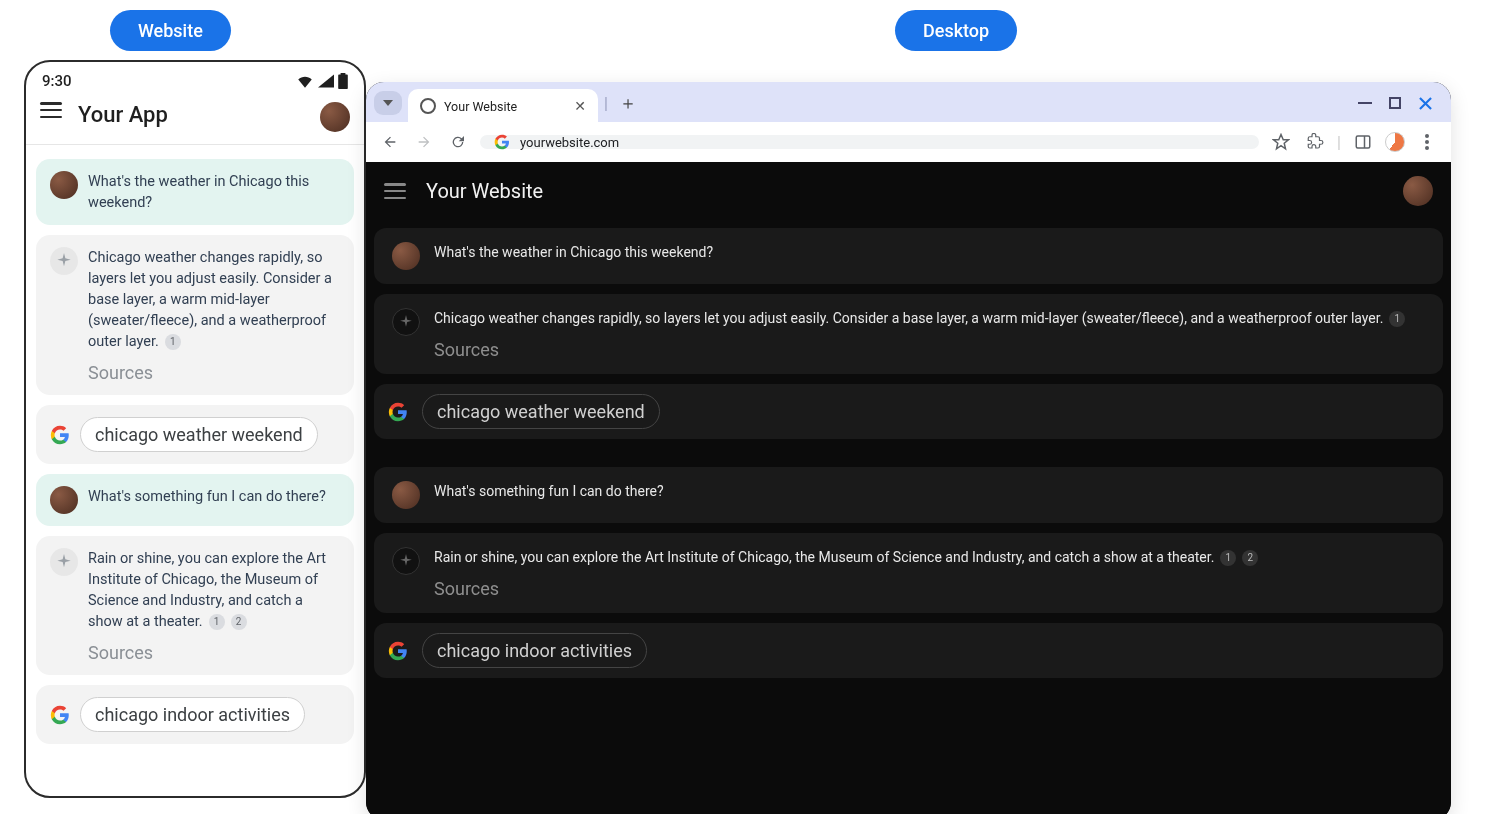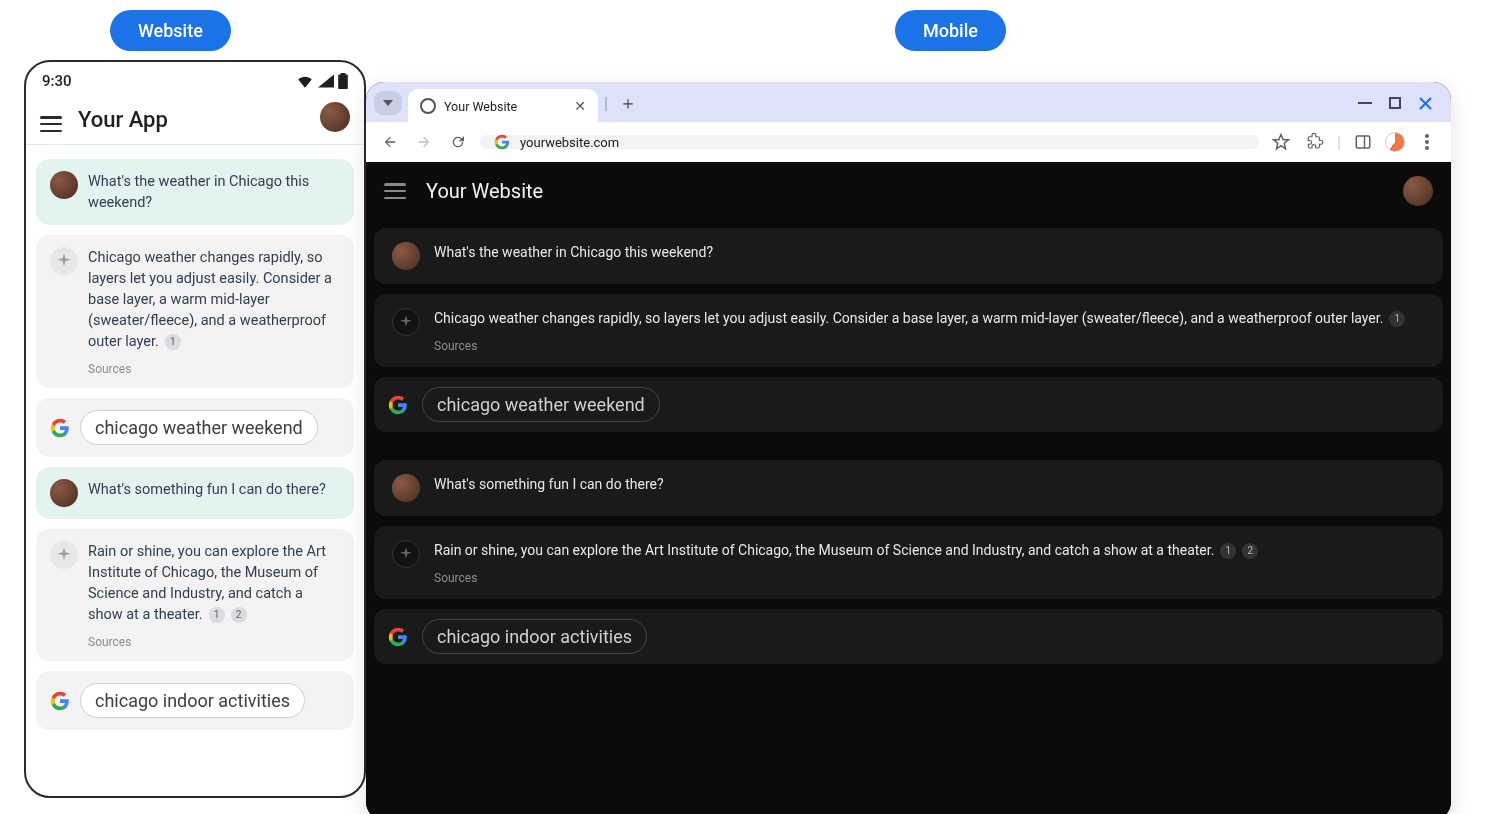--- a/index.html
+++ b/index.html
@@ -10,36 +10,36 @@
 .pill{background:#1a73e8;color:#fff;border-radius:24px;padding:10px 28px;font-size:18px;font-weight:500;position:absolute;display:flex;align-items:center;justify-content:center}
 .pill.mobile{left:110px;top:10px}
 .pill.desktop{left:895px;top:10px}
 
 
 .mobile-col{width:342px;margin-left:0}
 .device{width:342px;height:738px;border:2px solid #2b2b2b;border-radius:26px;padding:0;background:#fff;margin-top:50px;overflow:hidden;display:flex;flex-direction:column}
 .statusbar{display:flex;justify-content:space-between;align-items:center;padding:10px 16px 4px;font-size:15px;font-weight:500;color:#1f1f1f}
 .status-right{display:flex;gap:4px;align-items:center}
 .status-right svg{display:block}
-.appbar{display:flex;align-items:flex-end;gap:16px;padding:8px 14px 12px;border-bottom:1px solid #e6e6e6}
+.appbar{display:flex;align-items:flex-start;gap:16px;padding:8px 14px 12px;border-bottom:1px solid #e6e6e6}
 .burger{width:22px;height:16px;display:flex;flex-direction:column;justify-content:space-between;cursor:pointer}
 .burger span{display:block;height:2.5px;background:#2b2b2b;border-radius:2px}
 .app-title{font-size:22px;font-weight:500;color:#1f1f1f;flex:1}
 .avatar-sm{width:30px;height:30px;border-radius:50%;background:radial-gradient(circle at 30% 30%,#8a5a44,#4a2c20);cursor:pointer}
 
 .m-body{flex:1;overflow:auto;padding:14px 10px;display:flex;flex-direction:column;gap:10px}
 .card{border-radius:14px;padding:12px 14px;display:flex;gap:10px;align-items:flex-start}
 .card.user{background:#e3f4f0}
 .card.ai{background:#f3f3f3}
 .card.search{background:#f3f3f3;align-items:center}
 .av-sm{width:28px;height:28px;border-radius:50%;flex:0 0 28px;background:radial-gradient(circle at 30% 30%,#8a5a44,#4a2c20)}
 .spark-sm{width:28px;height:28px;border-radius:50%;flex:0 0 28px;background:#e7e7e7;display:flex;align-items:center;justify-content:center}
 .spark-sm svg{width:16px;height:16px}
 .card .txt{font-size:14.5px;line-height:1.45;color:#324053}
-.sources-lbl{font-size:12px;color:#8a8f95;margin-top:10px}
+.sources-lbl{font-size:18px;color:#8a8f95;margin-top:10px}
 .badge{display:inline-flex;align-items:center;justify-content:center;min-width:16px;height:16px;background:#dadce0;border-radius:8px;font-size:10px;color:#5f6368;padding:0 4px;margin-left:2px;vertical-align:1px}
 
 .g-icon{width:20px;height:20px;flex:0 0 20px}
 .chip{border:1px solid #d0d0d0;border-radius:18px;padding:6px 14px;font-size:18px;color:#3c4043;background:#fff;cursor:pointer}
 
 
 .desktop-col{flex:1;margin-top:72px}
 .browser{width:1085px;height:738px;border-radius:18px;overflow:hidden;background:#000;display:flex;flex-direction:column;box-shadow:0 6px 20px rgba(0,0,0,.12)}
 
 .tabstrip{background:#dee2f9;height:40px;display:flex;align-items:center;padding:2px 8px 0;gap:6px}
@@ -74,21 +74,21 @@
 .d-card .txt{font-size:14px;color:#e8e8e8;line-height:1.5}
 .d-card .sources-lbl{color:#8e8e8e;margin-top:10px}
 .badge.dark{background:#333;color:#bbb}
 .chip.dark{background:transparent;border:1px solid #444;color:#d0d0d0}
 
 </style>
 </head>
 <body>
 
 <div class="pill mobile">Website</div>
-<div class="pill desktop">Mobile</div>
+<div class="pill desktop">Desktop</div>
 
 <div class="container">
 
   <div class="mobile-col">
     <div class="device">
       <div class="statusbar">
         <span>9:30</span>
         <div class="status-right">
           <svg width="18" height="14" viewBox="0 0 24 18">
               <path fill="#1f1f1f" d="M12 18l-9-11c5-5 13-5 18 0z"></path>

